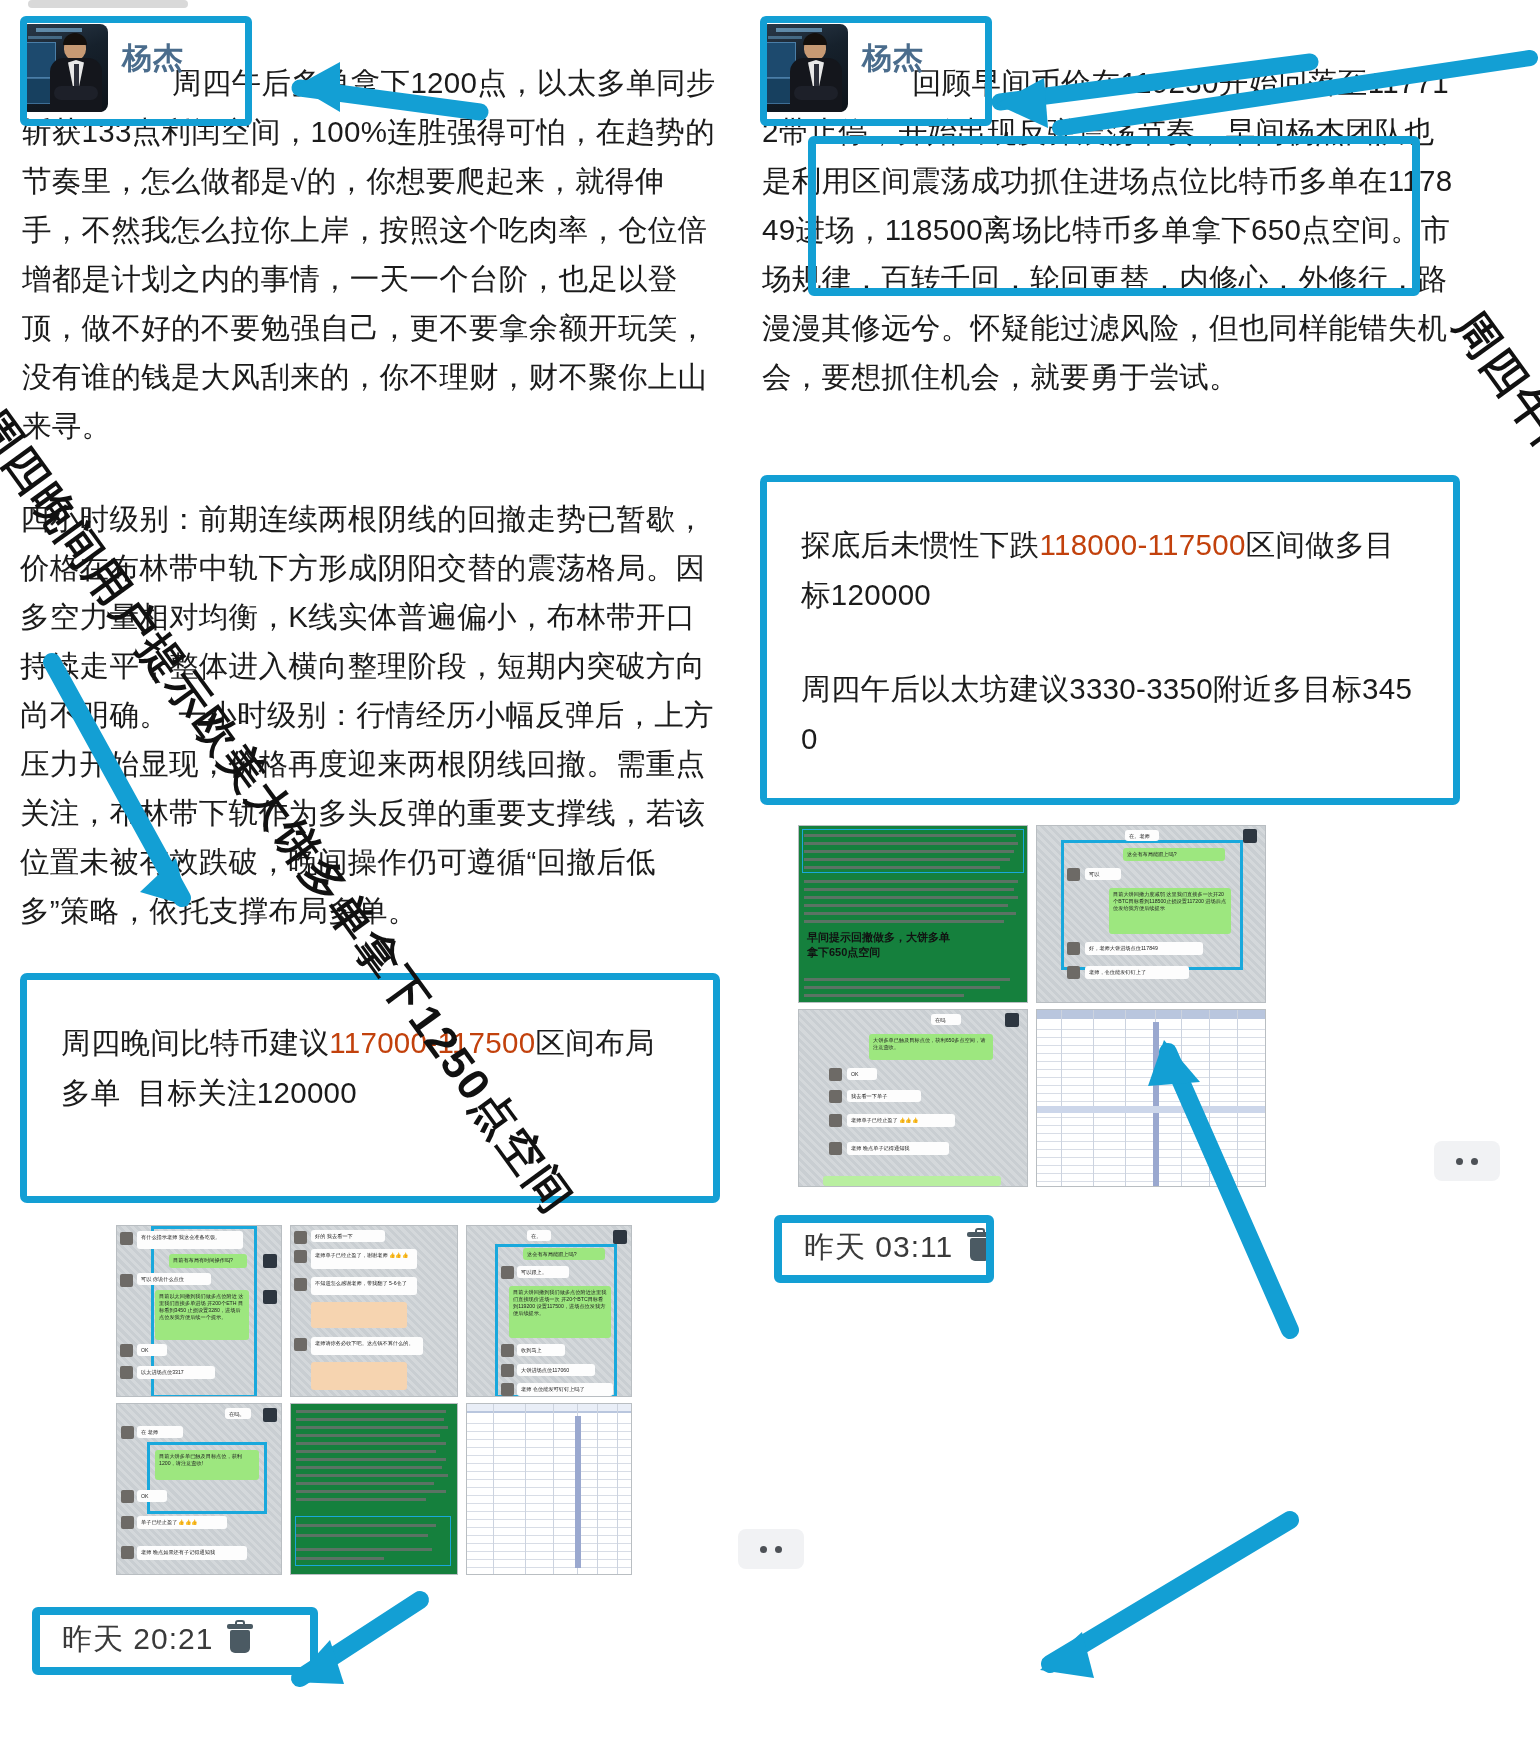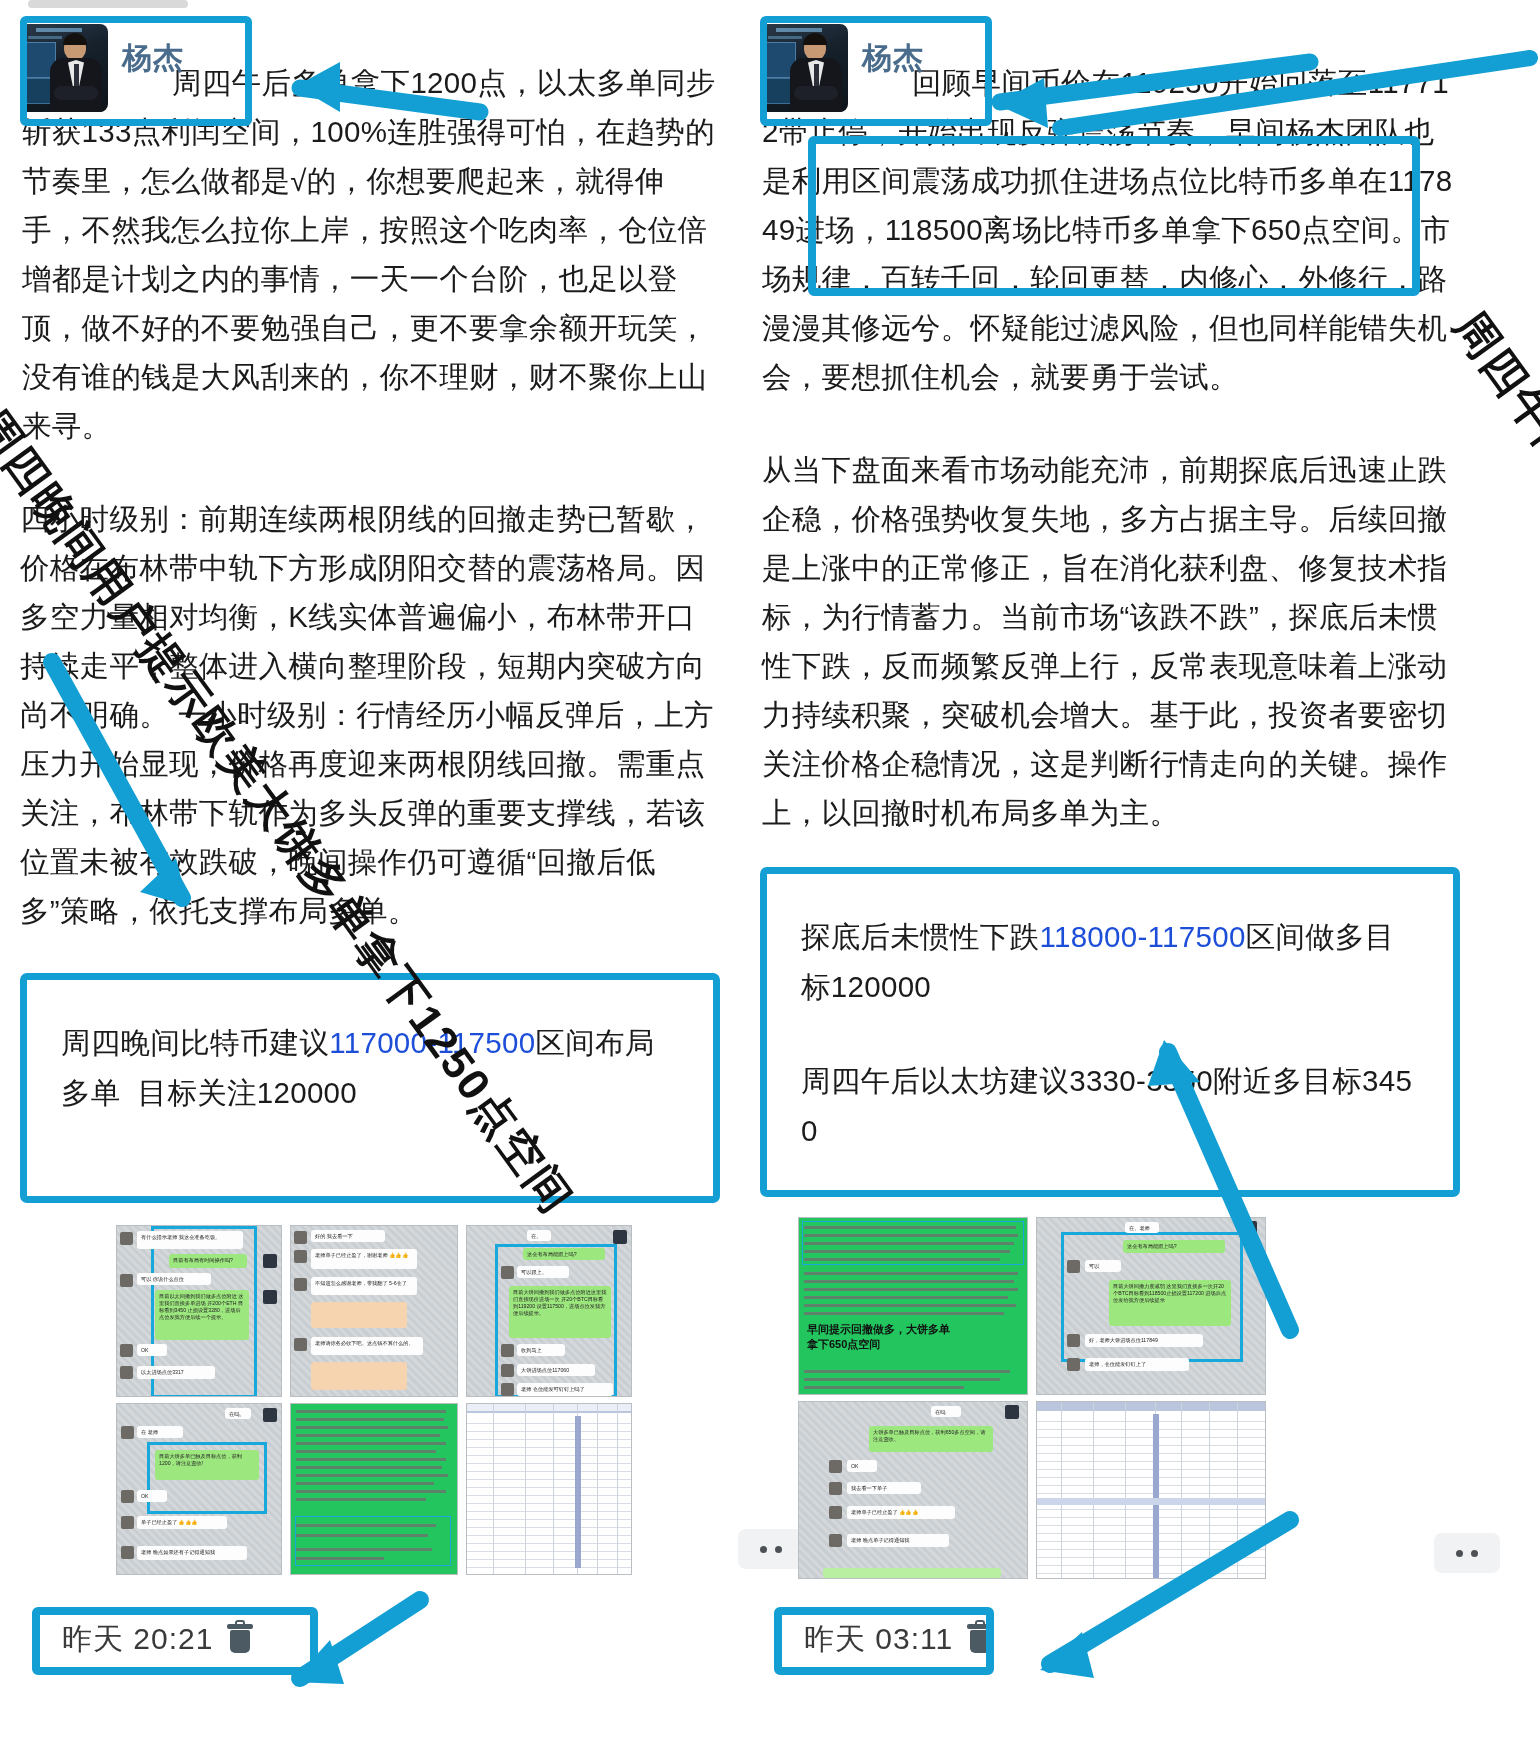--- a/index.html
+++ b/index.html
@@ -49,21 +49,21 @@
     margin-left:14px;margin-top:14px;color:#4a6c8c;font-size:30px;font-weight:700;
     letter-spacing:1px;
   }
 
   
   .body-text{
     font-size:29.5px;line-height:49px;color:#1b1b1b;letter-spacing:.3px;
     white-space:pre-wrap;word-break:break-all;
   }
   .lead-indent{text-indent:150px;}
-  .body-text .lnk{color:#1d4ed8;}
+  .body-text .lnk{color:#c2410c;}
   .gap{height:44px;}
 
   
   .hl-box{
     border:7px solid #139fd4;border-radius:7px;background:transparent;
     box-sizing:border-box;
   }
   .reco-box{padding:38px 30px 34px 34px;}
   .reco-box .body-text{line-height:50px;}
 
@@ -101,21 +101,21 @@
   .bub.gr{background:#b9efa0;}
   .av-s{position:absolute;width:13px;height:13px;background:#6d6a66;border-radius:2px;}
   .av-d{position:absolute;width:14px;height:14px;background:#2d3640;border-radius:2px;}
 
   .sheet{position:absolute;inset:0;background:#ffffff;}
   .sheet .hdr{position:absolute;left:0;right:0;top:0;height:9px;background:#b9c6de;}
   .sheet .row{position:absolute;left:0;right:0;height:7px;border-bottom:1px solid #d8dde6;}
   .sheet .vline{position:absolute;top:0;bottom:0;width:1px;background:#ccd3df;}
   .sheet .bandcell{position:absolute;height:7px;background:#e9eef7;}
 
-  .doc{position:absolute;inset:0;background:#22c55e;}
+  .doc{position:absolute;inset:0;background:#15803d;}
   .doc .ln{position:absolute;left:5px;height:3px;background:#6f6f6f;opacity:.78;}
   .doc .boxln{position:absolute;border:1.5px solid #19a8dc;box-sizing:border-box;}
   .doc .bigtxt{position:absolute;font-weight:700;color:#111;}
 
   
   .foot{position:relative;display:flex;align-items:center;}
   .ts{font-size:30px;color:#3a3a3a;letter-spacing:1px;}
   .trash{margin-left:14px;width:26px;height:30px;position:relative;display:inline-block;}
   .trash .lid{position:absolute;top:0;left:0;width:26px;height:5px;background:#4b5a63;border-radius:2px;}
   .trash .hdl{position:absolute;top:-4px;left:8px;width:10px;height:5px;border:2.5px solid #4b5a63;
@@ -349,21 +349,20 @@
       </div>
 
       <div class="body-text lead-indent" style="margin-top:-54px;padding-left:2px;">回顾早间币价在119230开始回落至117712带止停，开始出现反弹震荡节奏，早间杨杰团队也是利用区间震荡成功抓住进场点位比特币多单在117849进场，118500离场比特币多单拿下650点空间。市场规律，百转千回，轮回更替，内修心，外修行，路漫漫其修远兮。怀疑能过滤风险，但也同样能错失机会，要想抓住机会，就要勇于尝试。</div>
 
       <div class="name-box"></div>
       <div class="quote-box"></div>
     </div>
 
     <div class="gap"></div>
 
-    <div class="body-text" style="padding-left:2px;">从当下盘面来看市场动能充沛，前期探底后迅速止跌企稳，价格强势收复失地，多方占据主导。后续回撤是上涨中的正常修正，旨在消化获利盘、修复技术指标，为行情蓄力。当前市场“该跌不跌”，探底后未惯性下跌，反而频繁反弹上行，反常表现意味着上涨动力持续积聚，突破机会增大。基于此，投资者要密切关注价格企稳情况，这是判断行情走向的关键。操作上，以回撤时机布局多单为主。</div>
 
     <div class="hl-box reco-box" style="margin-top:30px;">
       <div class="body-text"><span>探底后未惯性下跌</span><span class="lnk">118000-117500</span><span>区间做多目标120000</span></div>
       <div style="height:44px"></div>
       <div class="body-text">周四午后以太坊建议3330-3350附近多目标3450</div>
     </div>
 
     <div class="thumbs" style="margin-top:20px;padding-left:38px;">
       <div class="thumb-row">
         <div class="thumb" style="width:230px;height:178px;">

